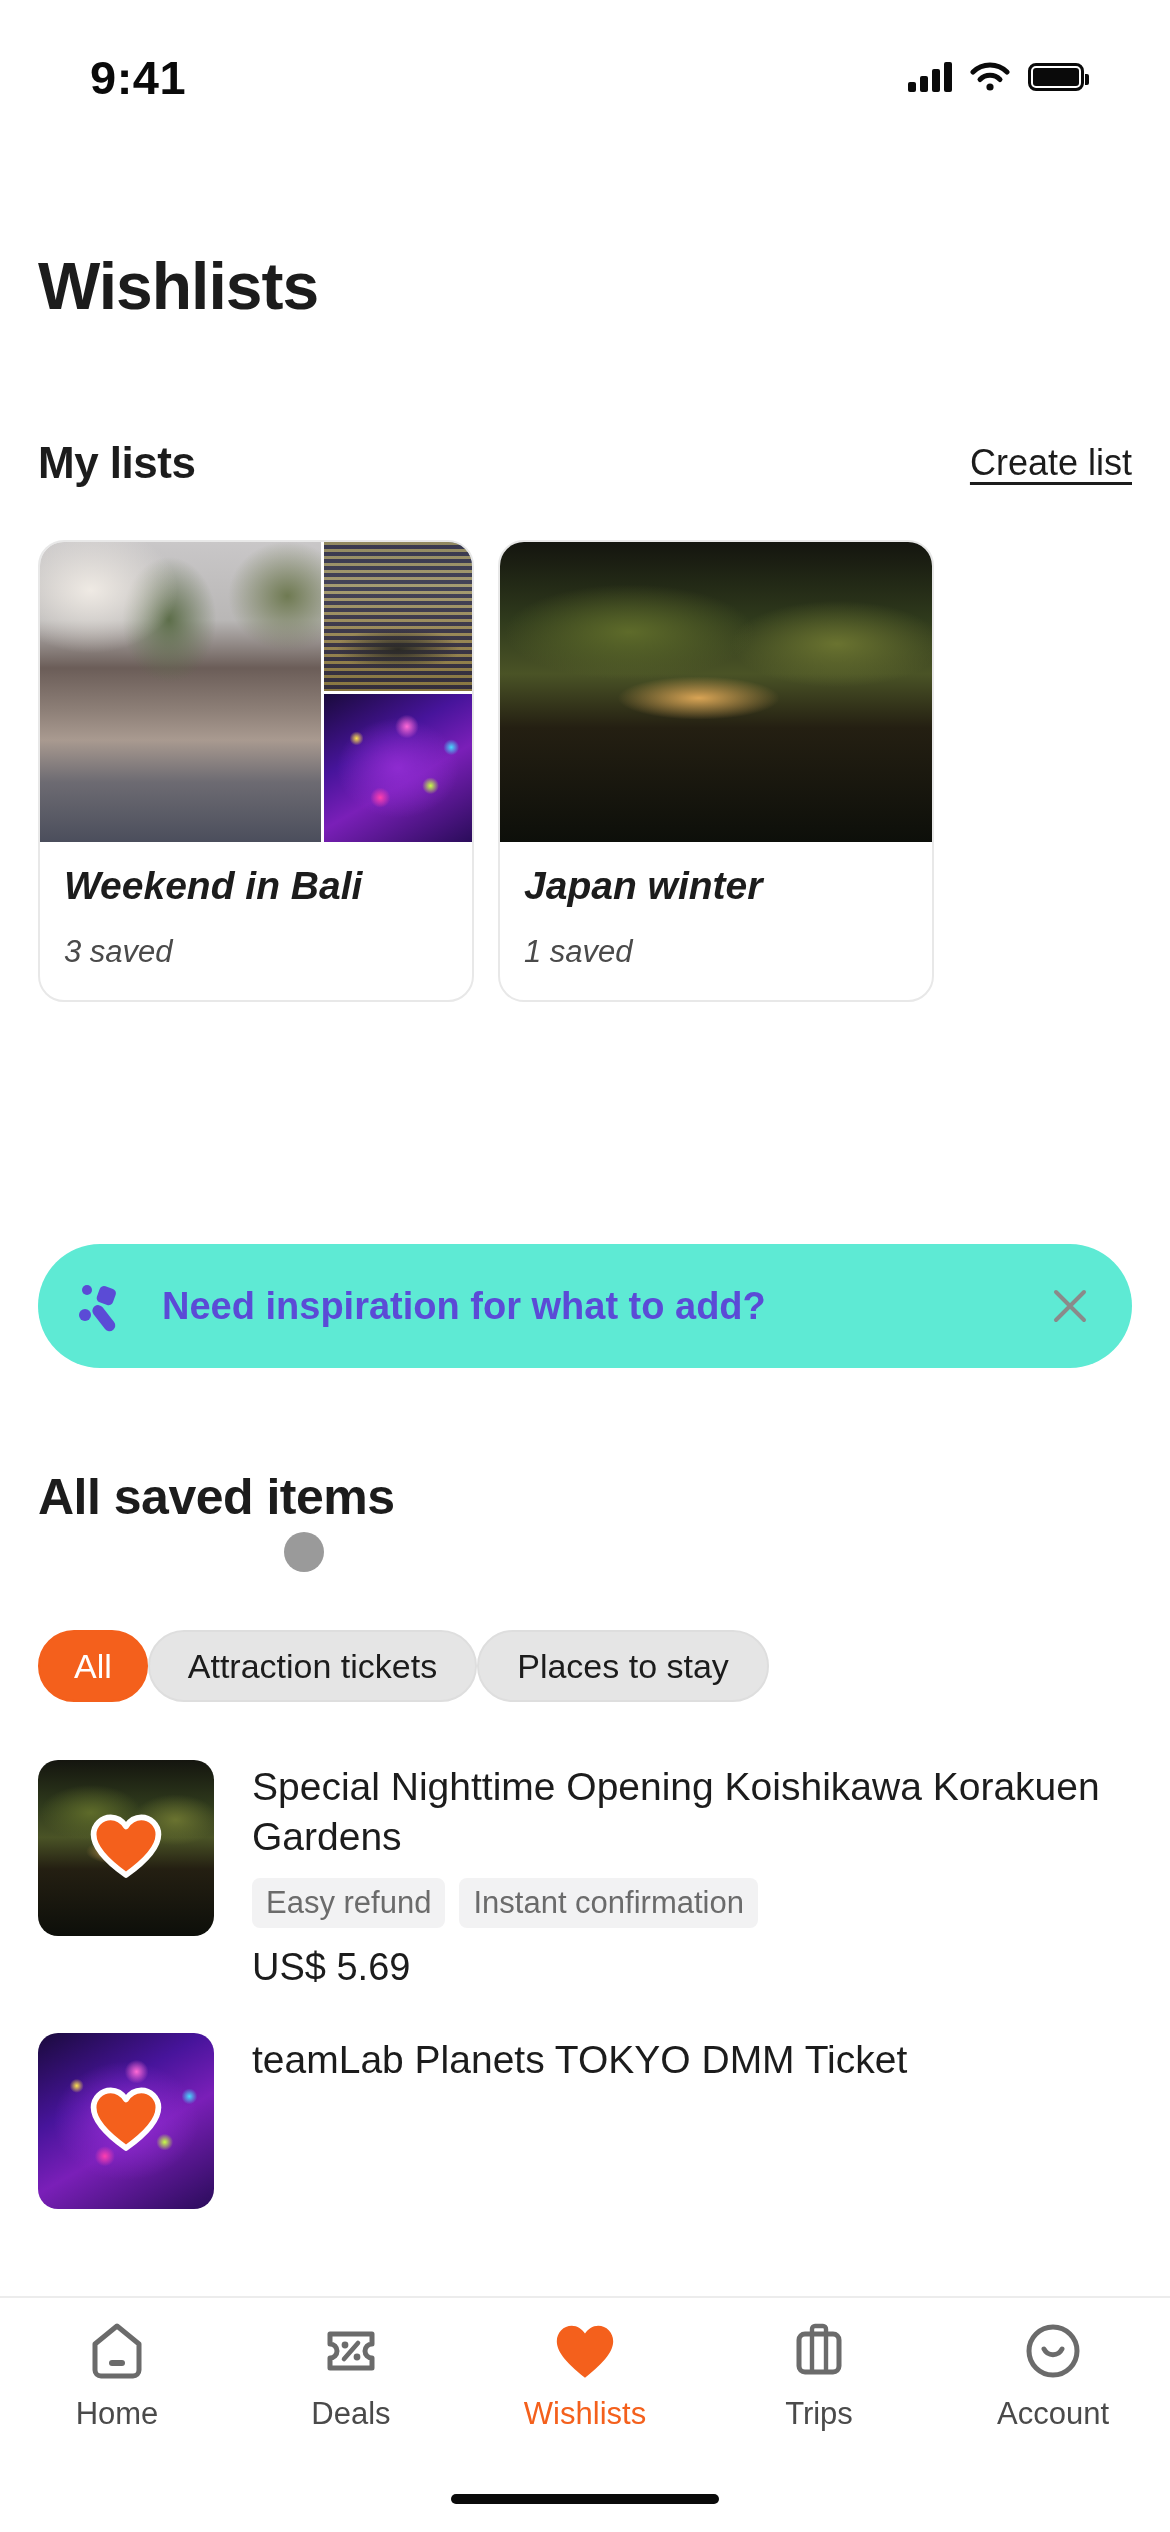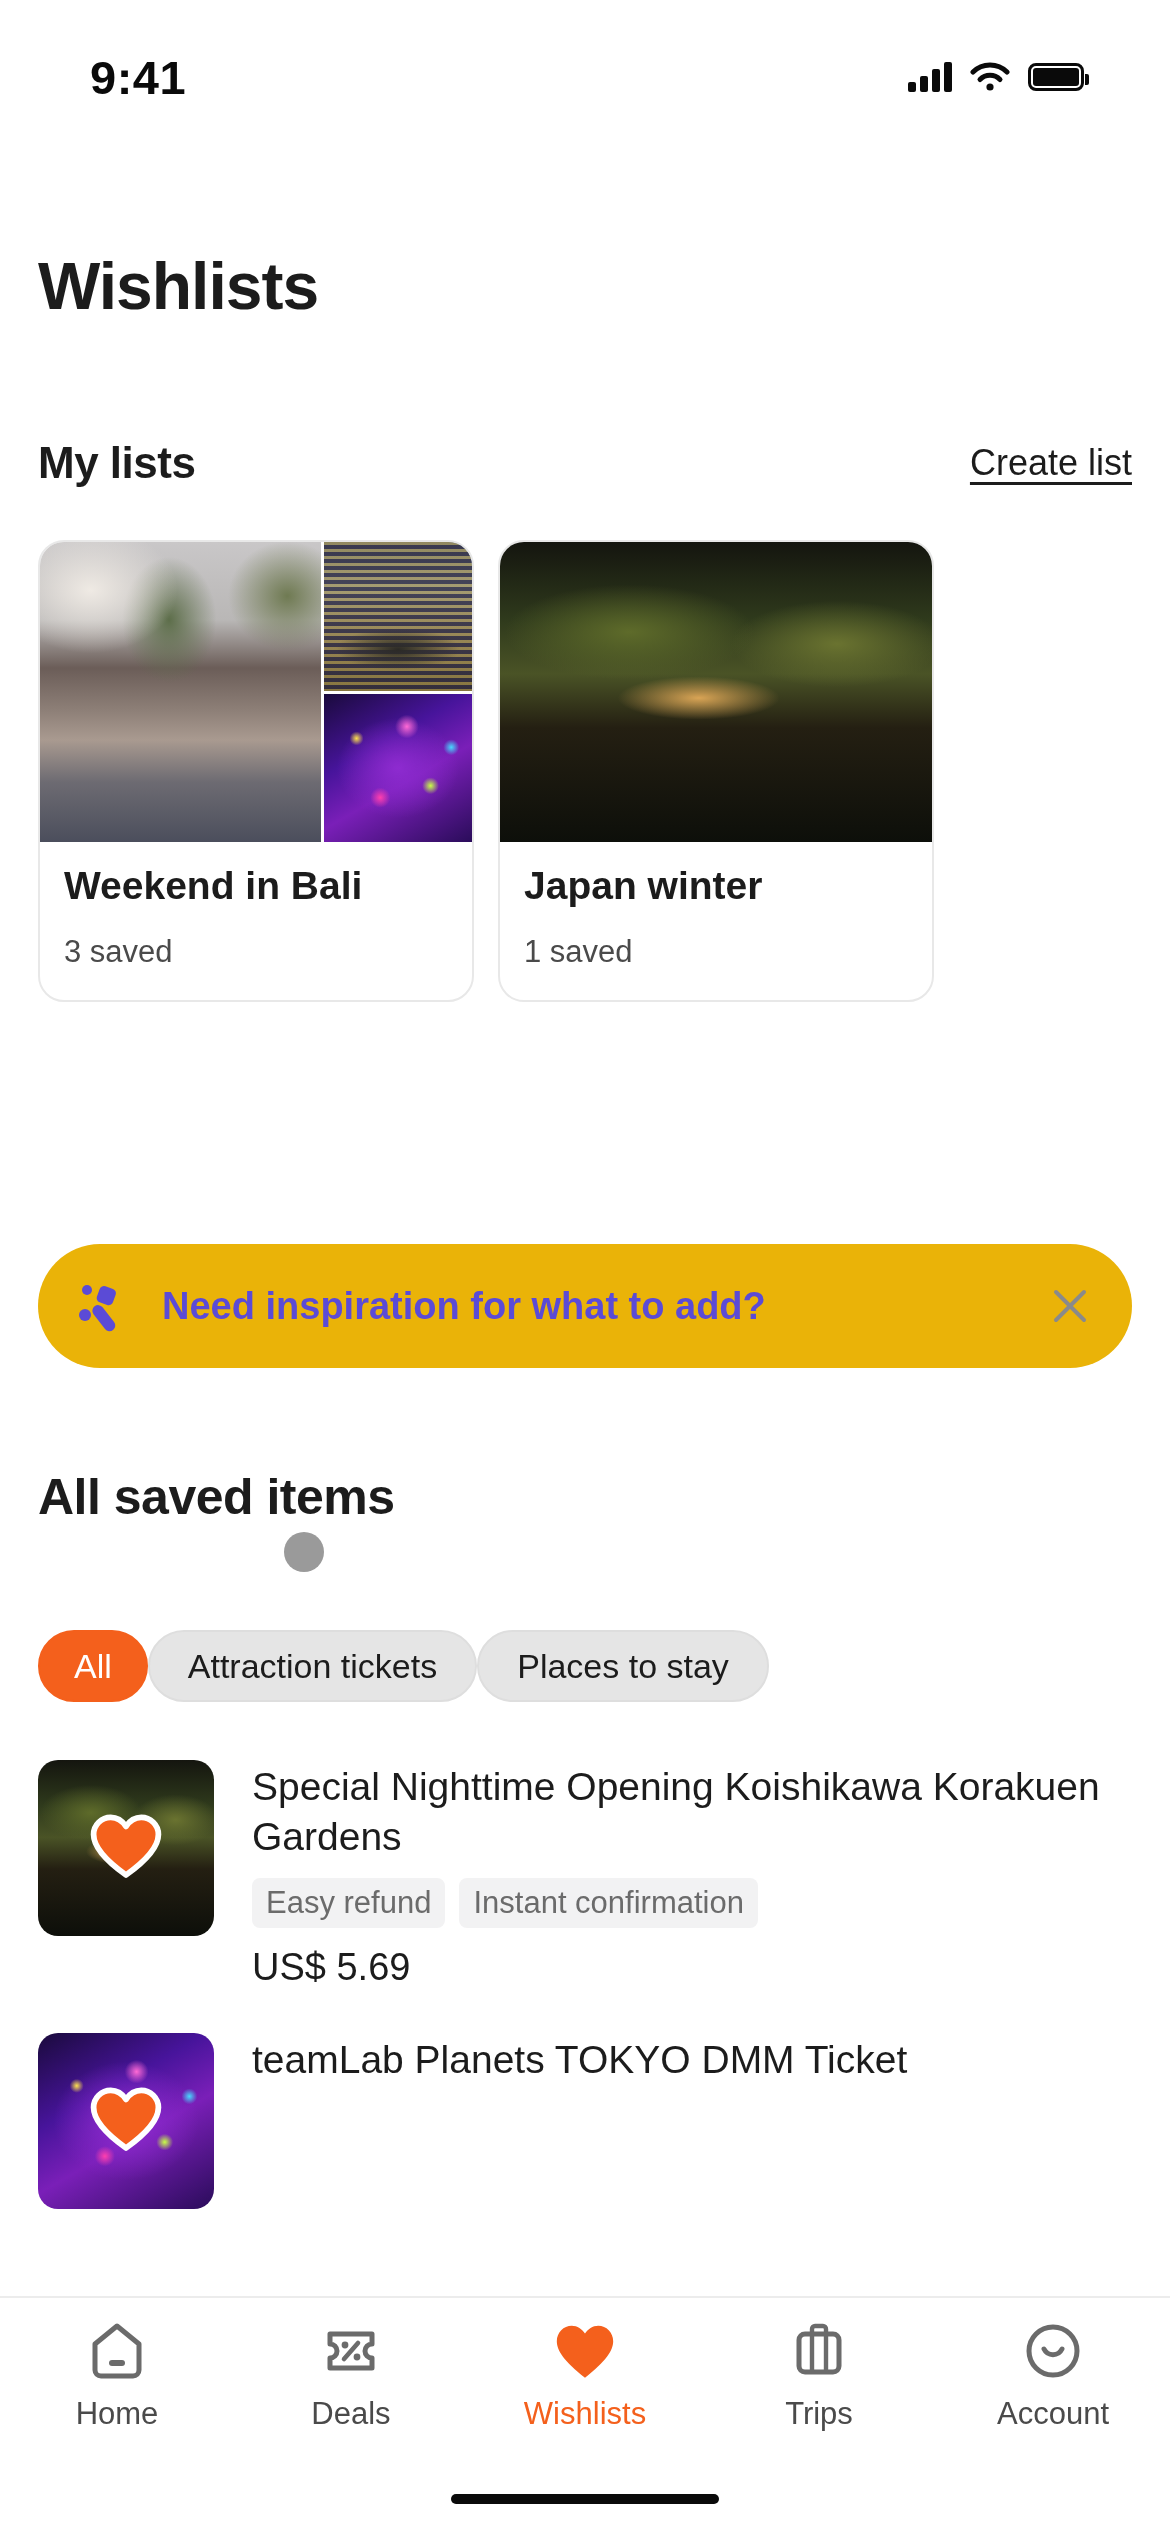--- a/index.html
+++ b/index.html
@@ -41,21 +41,21 @@
   .section-title { font-size: 44px; font-weight: 800; color:#1c1c1c; letter-spacing:-0.5px; }
   .create-link {
     font-size: 36px; color:#1c1c1c; text-decoration: underline; text-underline-offset: 7px;
     text-decoration-thickness: 3px;
   }
 
   
   .cards { position:absolute; left:38px; top: 540px; display:flex; gap: 24px; }
   .card {
     width: 436px; background:#fff; border: 2px solid #e8e8e8; border-radius: 26px;
-    overflow: hidden; flex: 0 0 auto;
+    overflow: hidden; flex: 0 0 auto; font-style: italic;
   }
   .card-media { display:flex; height: 300px; gap: 3px; background:#fff; }
   .card-media .big { flex: 1 1 auto; }
   .card-media .stack { width: 148px; display:flex; flex-direction: column; gap: 3px; }
   .card-media .stack > div { flex: 1 1 50%; }
   .card-body { padding: 22px 24px 30px 24px; }
   .card-name { font-size: 39px; font-weight: 700; color:#1c1c1c; white-space: nowrap; }
   .card-sub { font-size: 31px; color:#4a4a4a; margin-top: 26px; }
 
   
@@ -87,21 +87,21 @@
     background:
       radial-gradient(ellipse 26% 10% at 46% 52%, #d9a455 0%, rgba(217,164,85,0) 72%),
       radial-gradient(ellipse 40% 22% at 30% 30%, #5e6b2a 0%, rgba(94,107,42,0) 72%),
       radial-gradient(ellipse 34% 20% at 78% 34%, #6a7330 0%, rgba(106,115,48,0) 72%),
       linear-gradient(180deg, #14150f 0%, #2f3a1c 26%, #4a5326 44%, #241f12 62%, #0d0f0a 100%);
   }
 
   
   .inspo {
     position:absolute; left: 38px; right: 38px; top: 1244px; height: 124px;
-    background:#eab308; border-radius: 62px;
+    background:#5eead4; border-radius: 62px;
     display:flex; align-items:center; padding: 0 34px 0 30px; gap: 24px;
   }
   .inspo-icon { width: 70px; height: 70px; flex:0 0 auto; display:flex; align-items:center; justify-content:center; }
   .inspo-text { flex:1 1 auto; font-size: 38px; font-weight: 700; color:#5b4bd6; }
   .inspo-close { width: 56px; height:56px; display:flex; align-items:center; justify-content:center; }
 
   
   .all-title {
     position:absolute; left: 38px; top: 1468px;
     font-size: 50px; font-weight: 800; color:#1c1c1c; letter-spacing:-0.5px;

